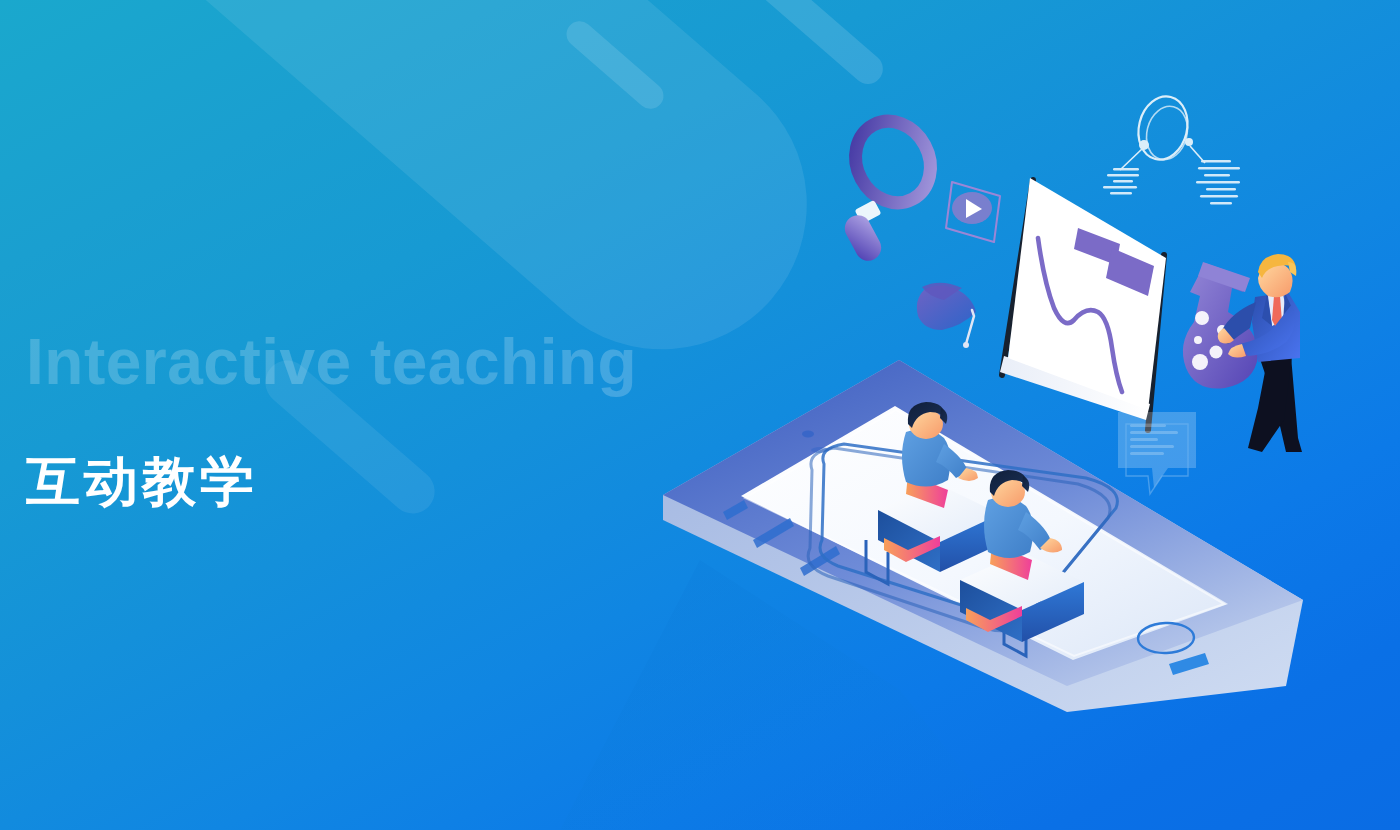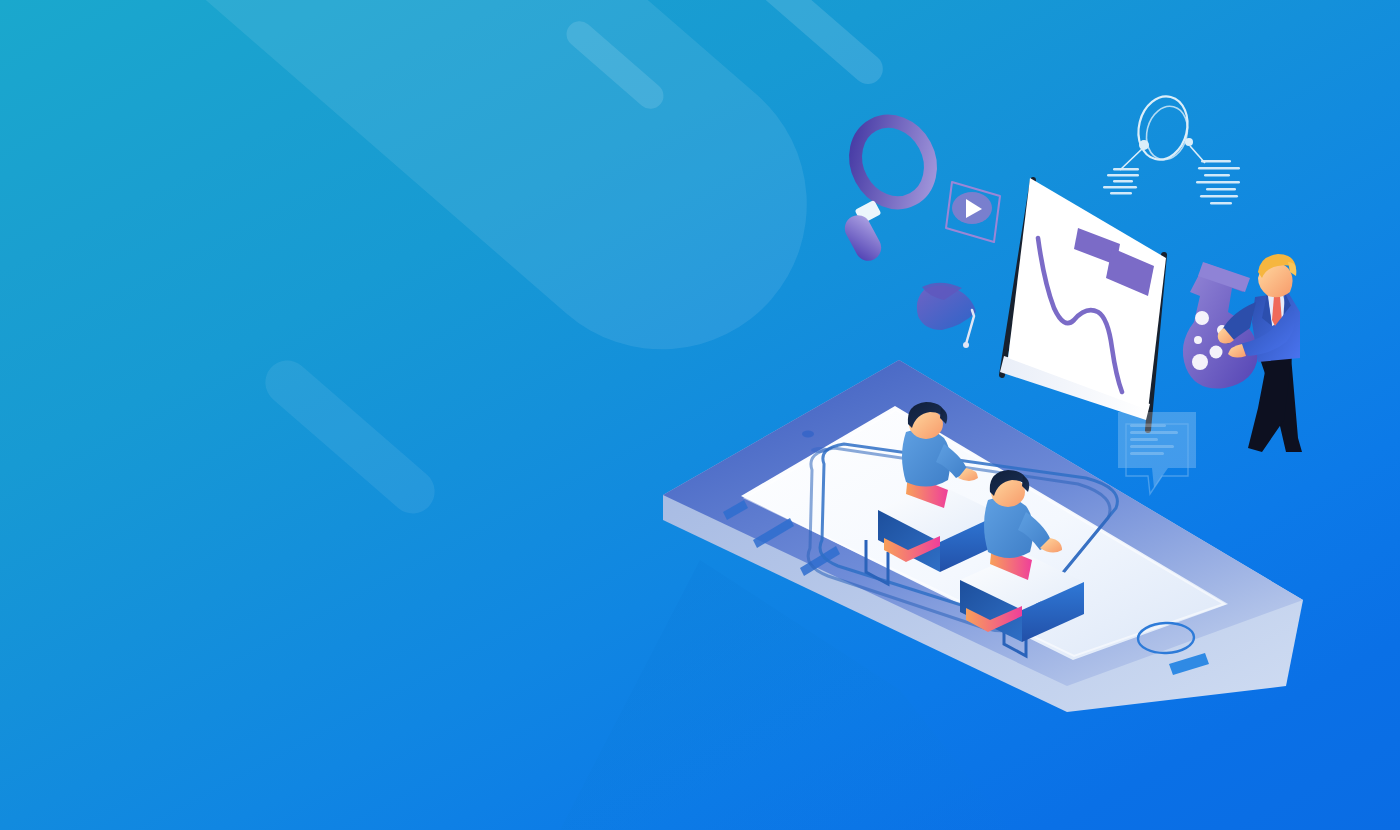--- a/index.html
+++ b/index.html
@@ -305,14 +305,16 @@
         <path d="M1050 538 Q1062 540 1062 550 Q1052 556 1040 548 Z" fill="url(#gSkin)"></path>
 
         <ellipse cx="1008" cy="492" rx="17" ry="15" fill="url(#gSkin)"></ellipse>
         <path d="M990 492 Q988 472 1008 470 Q1028 470 1028 488 Q1024 480 1012 480 Q998 482 994 496 Z" fill="url(#gHair)"></path>
         <path d="M1023 476 Q1032 480 1028 492 L1022 486 Z" fill="url(#gHair)"></path>
       </g>
     </g>
   </svg>
   </div>
 
+  <div class="ghost-title">Interactive teaching</div>
+  <h1 class="main-title">互动教学</h1>
 
 </div>
 
 </body></html>

